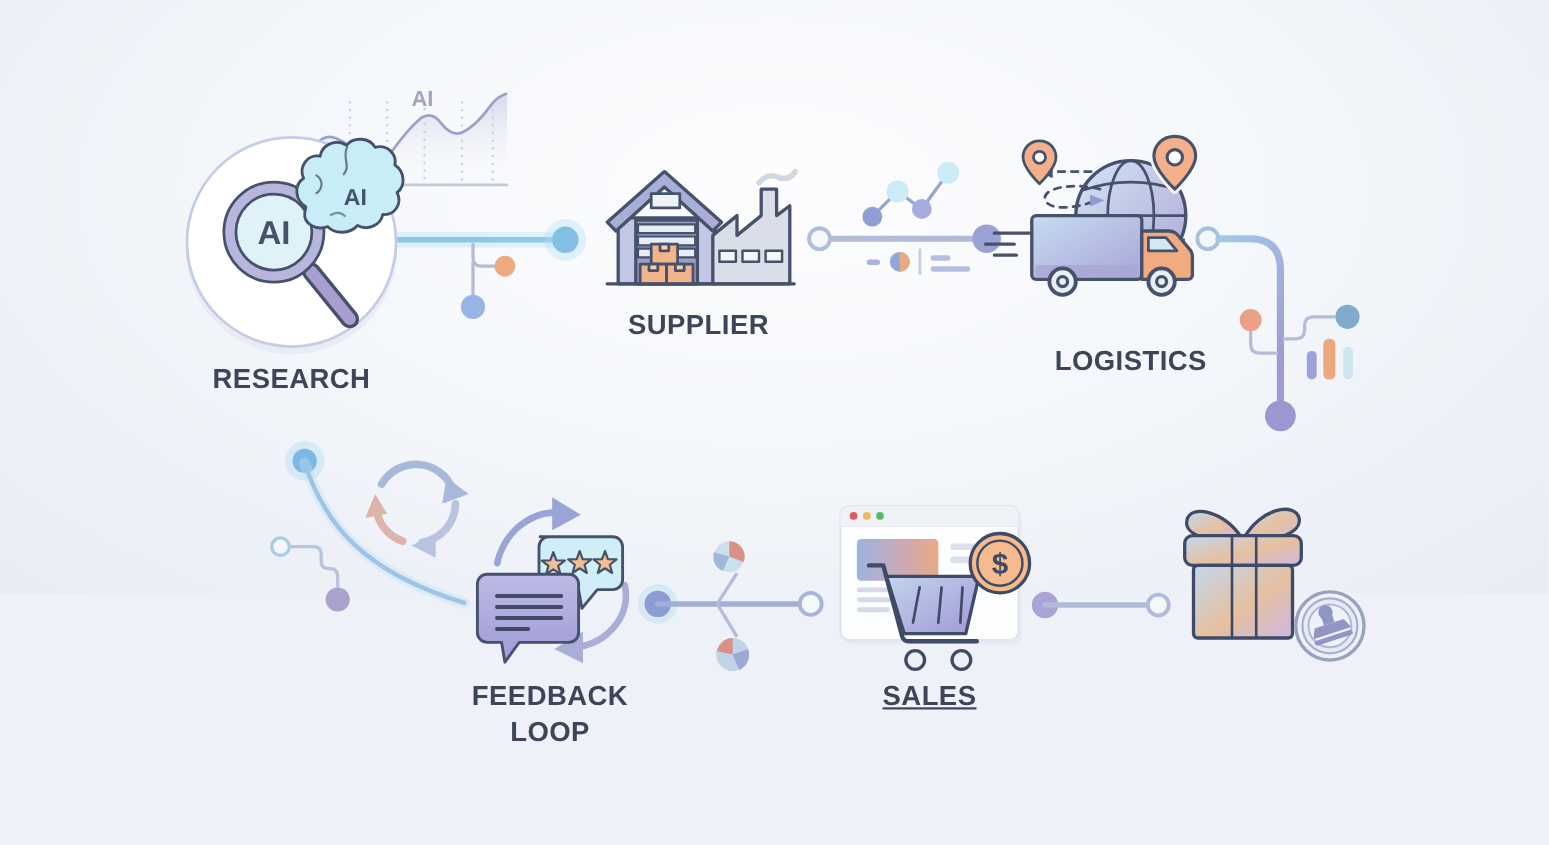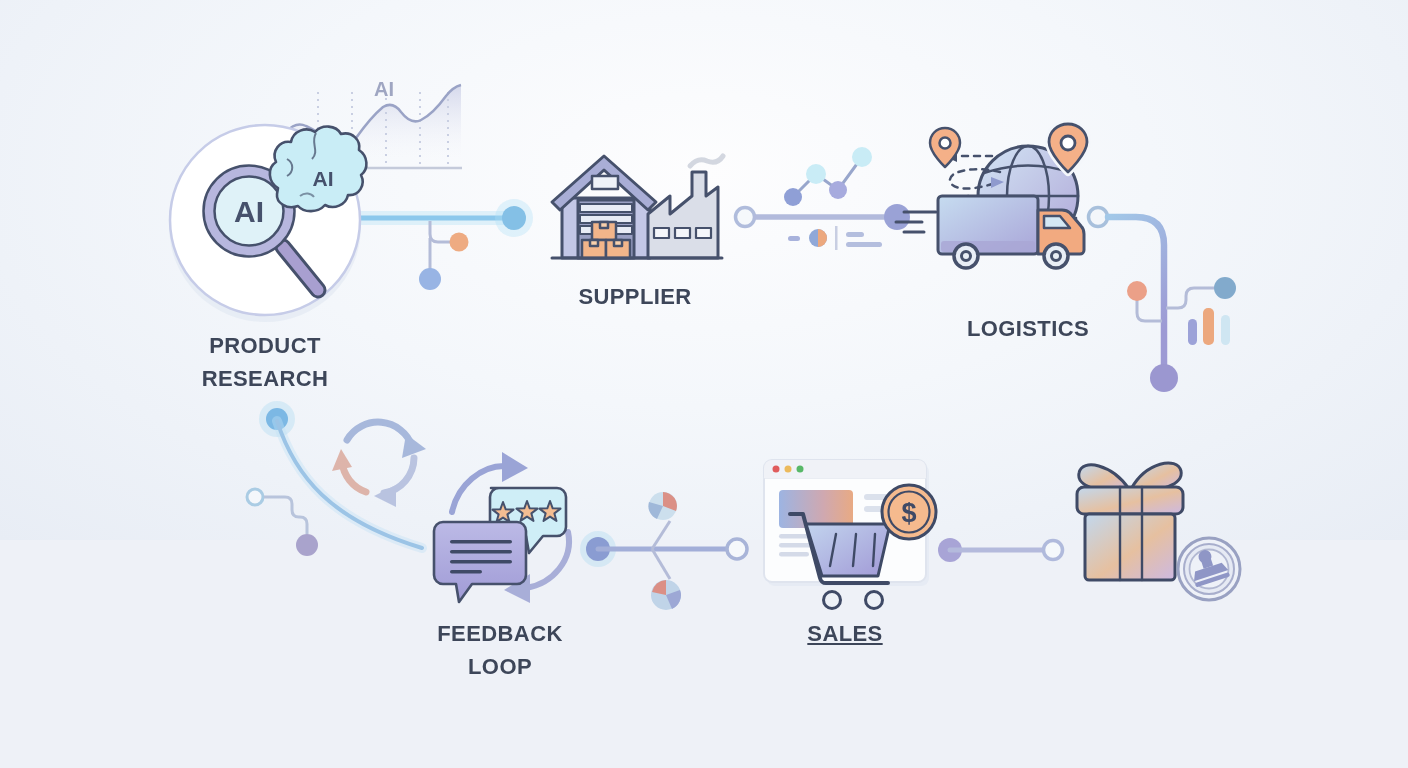--- a/index.html
+++ b/index.html
@@ -8,21 +8,21 @@
     font-family:"Liberation Sans", sans-serif;
     background:#eef1f7;
   }
   .stage{
     position:relative;width:1408px;height:540px;
     background:radial-gradient(ellipse at 50% 32%, #fdfdfe 0%, #f4f7fb 45%, #e8edf5 100%);
   }
   .stage svg{position:absolute;left:0;top:0;}
   .node-label{
     position:absolute;text-align:center;
-    font-weight:700;font-size:22px;line-height:33px;
+    font-weight:700;font-size:25px;line-height:33px;
     color:#3d4659;letter-spacing:.4px;
     font-family:"Liberation Sans", sans-serif;
   }
   .line{display:block;}
   .svgtext{font-family:"Liberation Sans", sans-serif;font-weight:700;}
 </style>
 </head>
 <body>
 
 <div class="stage">
@@ -354,21 +354,20 @@
         <circle cx="1209" cy="556" r="6.5"></circle>
         <rect x="1204" y="559" width="10" height="8"></rect>
         <path d="M1195,567 h28 l4,9 h-36 z"></path>
         <rect x="1191" y="578" width="36" height="4.5" rx="2.25"></rect>
       </g>
     </g>
   </g>
 </svg>
 
 <div class="node-label" style="left:115px;top:329px;width:300px;">
-  <span class="line">PRODUCT</span>
   <span class="line">RESEARCH</span>
 </div>
 
 <div class="node-label" style="left:535px;top:280px;width:200px;">
   <span class="line">SUPPLIER</span>
 </div>
 
 <div class="node-label" style="left:928px;top:280px;width:200px;margin-top:32px;">
   <span class="line">LOGISTICS</span>
 </div>

